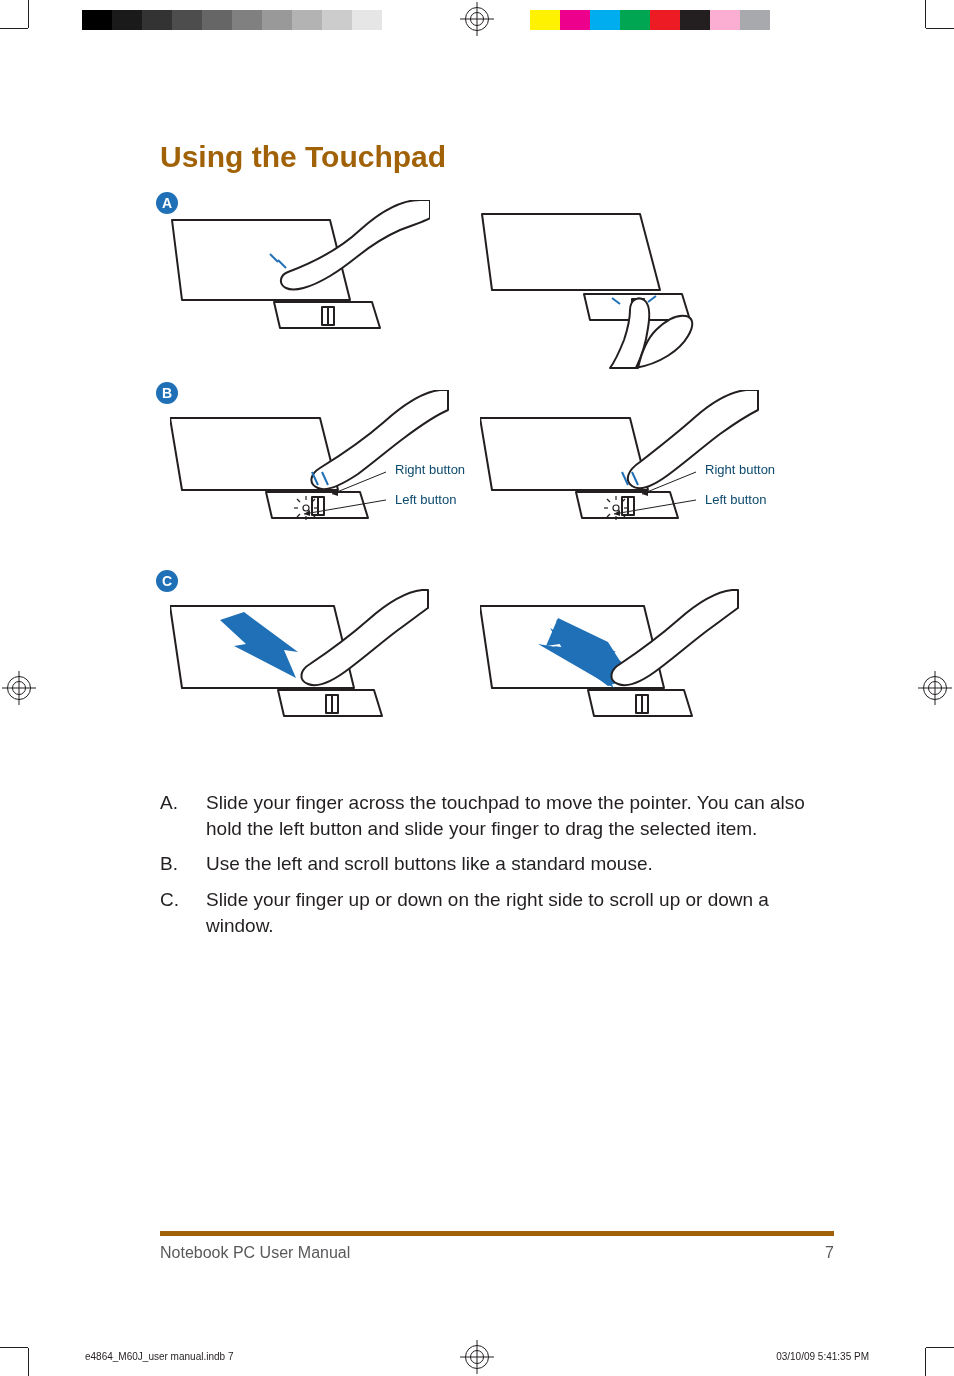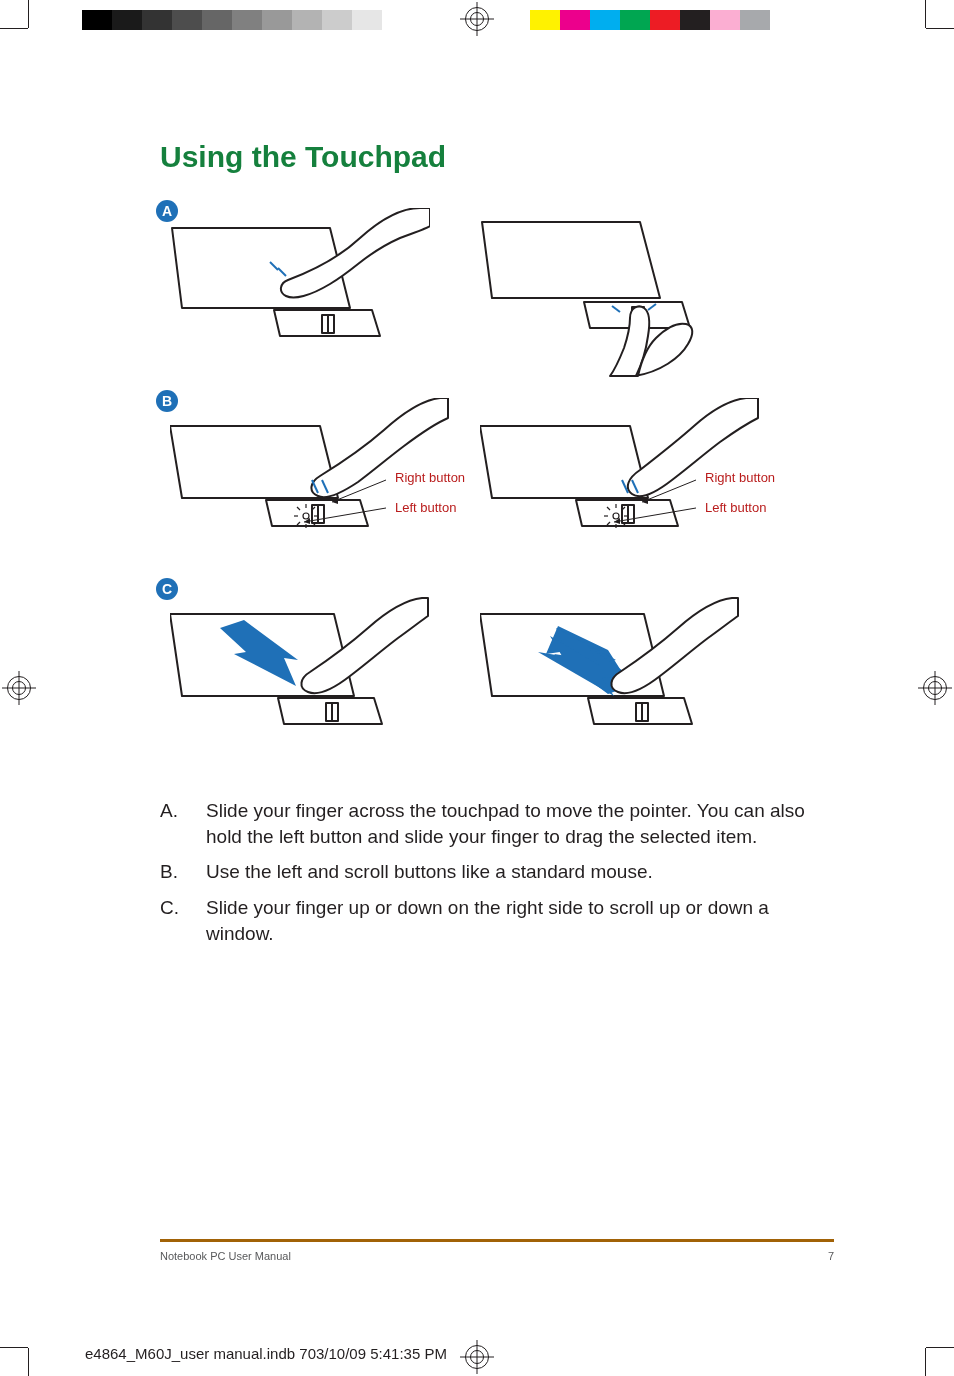--- a/index.html
+++ b/index.html
@@ -51,24 +51,24 @@
   .color-bar div { width: 30px; height: 20px; }
 
   .page {
     position: absolute;
     top: 70px; left: 70px; right: 70px; bottom: 70px;
   }
   .content {
     padding: 70px 30px 0 90px;
   }
   h1 {
-    color: #15803d;
+    color: #a16207;
     font-weight: 700;
     font-size: 30px;
-    margin-bottom: 24px;
+    margin-bottom: 16px;
     font-family: Verdana, "Segoe UI", Arial, sans-serif;
   }
   .diagram-area {
     position: relative;
     height: 590px;
   }
   .badge {
     position: absolute;
     width: 22px; height: 22px;
     background: #1f70b7;
@@ -76,21 +76,21 @@
     border-radius: 50%;
     font-weight: 700;
     font-size: 14px;
     display: flex; align-items: center; justify-content: center;
     font-family: Arial, sans-serif;
   }
   .diagram { position: absolute; }
   .btn-label {
     position: absolute;
     font-size: 13px;
-    color: #b91c1c;
+    color: #0c4a6e;
   }
   .list {
     margin-top: 10px;
     font-size: 19px;
     line-height: 1.35;
   }
   .list-item {
     display: flex;
     margin-bottom: 10px;
   }
@@ -99,34 +99,35 @@
     flex-shrink: 0;
   }
   .list-item .text {
     flex: 1;
     padding-right: 40px;
   }
   .footer {
     position: absolute;
     bottom: 44px;
     left: 90px; right: 50px;
-    border-top: 3px solid #a16207;
+    border-top: 5px solid #a16207;
     padding-top: 8px;
-    font-size: 11px;
+    font-size: 16px;
     color: #58595b;
     display: flex;
     justify-content: space-between;
   }
   .slug {
     position: absolute;
     bottom: 14px;
     left: 85px; right: 85px;
-    font-size: 15px;
+    font-size: 10px;
     color: #231f20;
     display: flex;
+    justify-content: space-between;
     font-family: Arial, sans-serif;
   }
 </style>
 </head>
 <body>
 
 <div class="crop-corner tl"></div>
 <div class="crop-corner tr"></div>
 <div class="crop-corner bl"></div>
 <div class="crop-corner br"></div>

